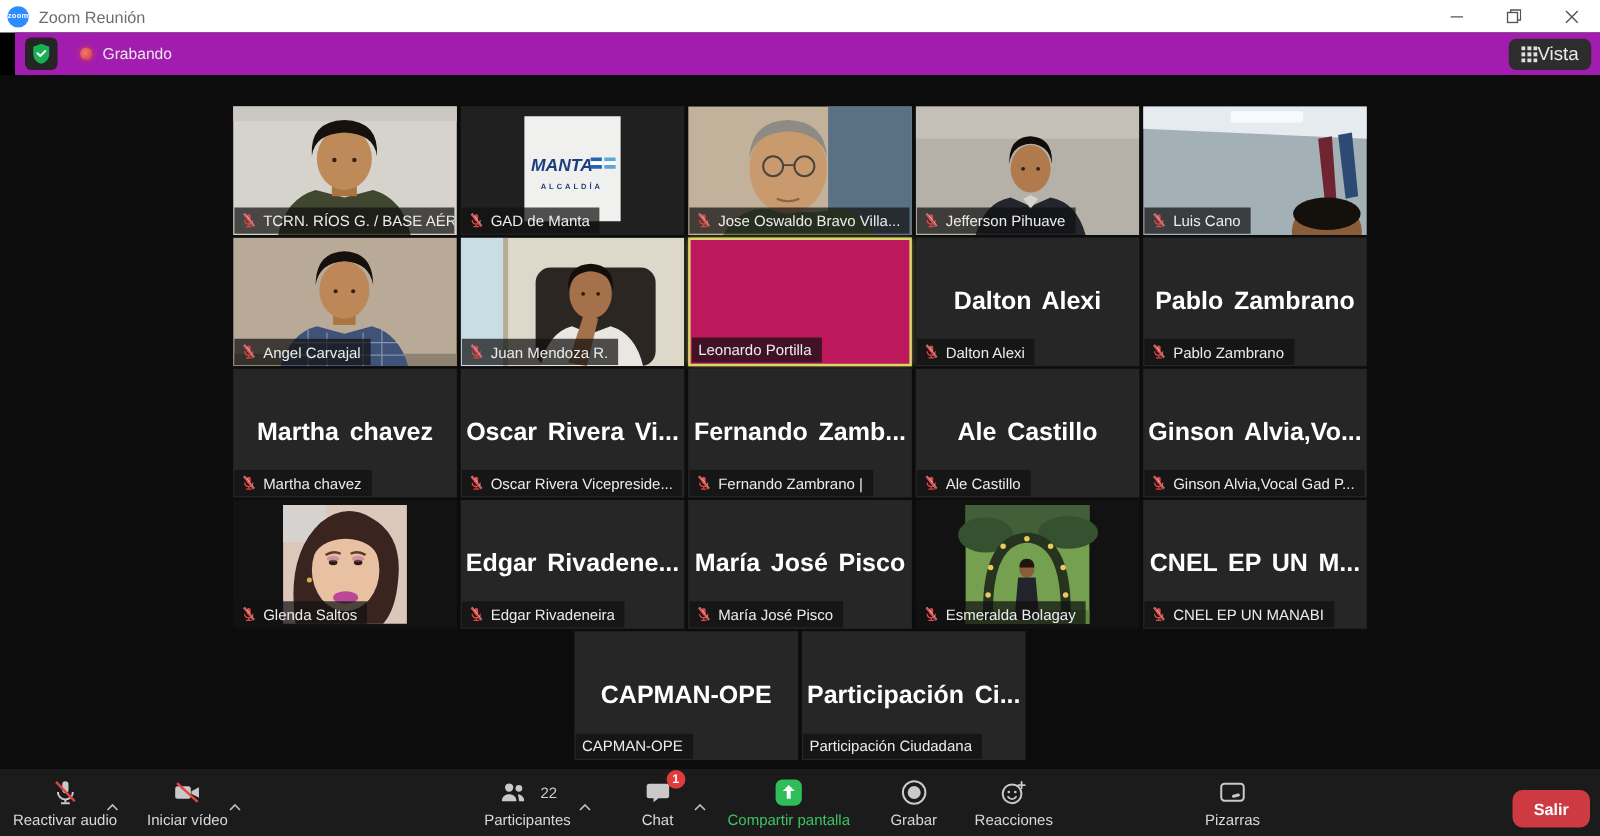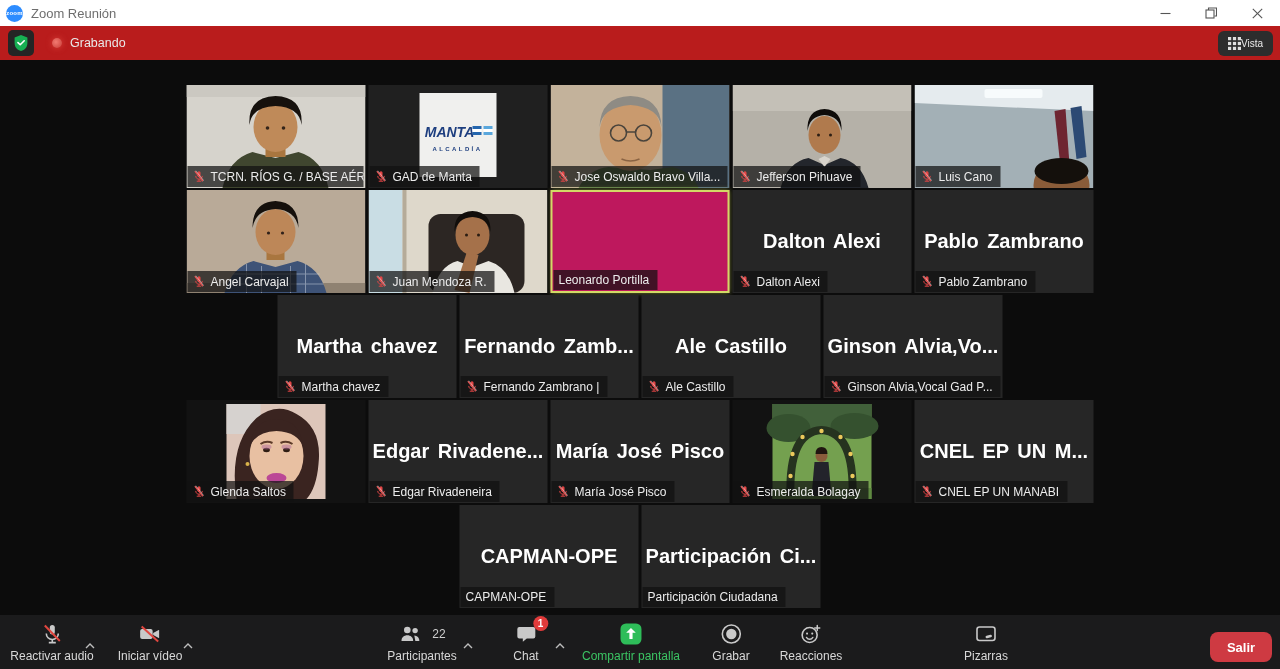--- a/index.html
+++ b/index.html
@@ -11,32 +11,32 @@
   .titlebar { position:absolute; top:0; left:0; right:0; height:26px; background:#ffffff;
               display:flex; align-items:center; }
   .zoom-logo { width:17px; height:17px; border-radius:50%; background:#2D8CFF; color:#fff;
                font-size:6px; font-weight:bold; display:flex; align-items:center; justify-content:center;
                margin-left:6px; letter-spacing:.2px; }
   .win-title { color:#6e6e6e; font-size:13px; margin-left:8px; }
   .win-controls { margin-left:auto; display:flex; height:100%; }
   .win-btn { width:46px; height:100%; display:flex; align-items:center; justify-content:center; background:transparent; border:none; cursor:pointer; }
 
   
-  .topbar { position:absolute; top:26px; left:0; right:0; height:34px; background:#b91c1c;
+  .topbar { position:absolute; top:26px; left:12px; right:0; height:34px; background:#a21caf;
             display:flex; align-items:center; }
   .shield-wrap { width:26px; height:26px; margin-left:8px; background:#252525; border-radius:5px;
                  display:flex; align-items:center; justify-content:center; border:none; cursor:pointer; }
   .rec-wrap { display:flex; align-items:center; margin-left:18px; gap:8px; }
   .rec-dot { width:10px; height:10px; border-radius:50%;
              background:radial-gradient(circle at 40% 40%, #f27a72, #c83a35);
              box-shadow:0 0 6px rgba(222,70,64,.85); }
   .rec-label { color:#e9e9e9; font-size:12.5px; }
   .view-btn { margin-left:auto; margin-right:7px; height:25px; background:#2d2d2d; border:none;
               border-radius:6px; padding:0 10px; display:flex; align-items:center; 
-              color:#eaeaea; font-size:10px; cursor:pointer; }
+              color:#eaeaea; font-size:15px; cursor:pointer; }
 
   
   .gallery { position:absolute; top:60px; left:0; right:0; height:555px; background:#0c0c0c; }
   .grid { position:absolute; top:25px; left:50%; transform:translateX(-50%);
           display:flex; flex-direction:column; gap:2px; }
   .row { display:flex; gap:3px; justify-content:center; }
   .tile { position:relative; width:179px; height:103px; background:#262626; overflow:hidden; }
   .tile.t-video { background:#1c1c1c; }
   .tile.t-logo  { background:#202020; }
   .tile.t-photo { background:#121212; }
@@ -382,20 +382,36 @@
                 <svg width="13" height="13" viewBox="0 0 16 16">
   <rect x="6.1" y="1.6" width="3.8" height="6.8" rx="1.9" fill="#e24545"></rect>
   <path d="M4 7.3c0 2.4 1.7 4 4 4s4-1.6 4-4" stroke="#e24545" stroke-width="1.2" fill="none"></path>
   <line x1="8" y1="11.3" x2="8" y2="13.6" stroke="#e24545" stroke-width="1.2"></line>
   <line x1="5.2" y1="13.8" x2="10.8" y2="13.8" stroke="#e24545" stroke-width="1.2"></line>
   <line x1="3.4" y1="1.2" x2="13.2" y2="13.4" stroke="#fff" stroke-width="2.2" opacity="0.55"></line>
   <line x1="3" y1="1.6" x2="12.8" y2="13.8" stroke="#e24545" stroke-width="1.5"></line>
 </svg>
               </span>
               <span>Martha chavez</span>
+            </div>
+          </div>
+          <div class="tile t-name">
+            <div class="display-name">Oscar Rivera Vi...</div>
+            <div class="nlabel">
+              <span class="mic">
+                <svg width="13" height="13" viewBox="0 0 16 16">
+  <rect x="6.1" y="1.6" width="3.8" height="6.8" rx="1.9" fill="#e24545"></rect>
+  <path d="M4 7.3c0 2.4 1.7 4 4 4s4-1.6 4-4" stroke="#e24545" stroke-width="1.2" fill="none"></path>
+  <line x1="8" y1="11.3" x2="8" y2="13.6" stroke="#e24545" stroke-width="1.2"></line>
+  <line x1="5.2" y1="13.8" x2="10.8" y2="13.8" stroke="#e24545" stroke-width="1.2"></line>
+  <line x1="3.4" y1="1.2" x2="13.2" y2="13.4" stroke="#fff" stroke-width="2.2" opacity="0.55"></line>
+  <line x1="3" y1="1.6" x2="12.8" y2="13.8" stroke="#e24545" stroke-width="1.5"></line>
+</svg>
+              </span>
+              <span>Oscar Rivera Vicepreside...</span>
             </div>
           </div>
           <div class="tile t-name">
             <div class="display-name">Fernando Zamb...</div>
             <div class="nlabel">
               <span class="mic">
                 <svg width="13" height="13" viewBox="0 0 16 16">
   <rect x="6.1" y="1.6" width="3.8" height="6.8" rx="1.9" fill="#e24545"></rect>
   <path d="M4 7.3c0 2.4 1.7 4 4 4s4-1.6 4-4" stroke="#e24545" stroke-width="1.2" fill="none"></path>
   <line x1="8" y1="11.3" x2="8" y2="13.6" stroke="#e24545" stroke-width="1.2"></line>

